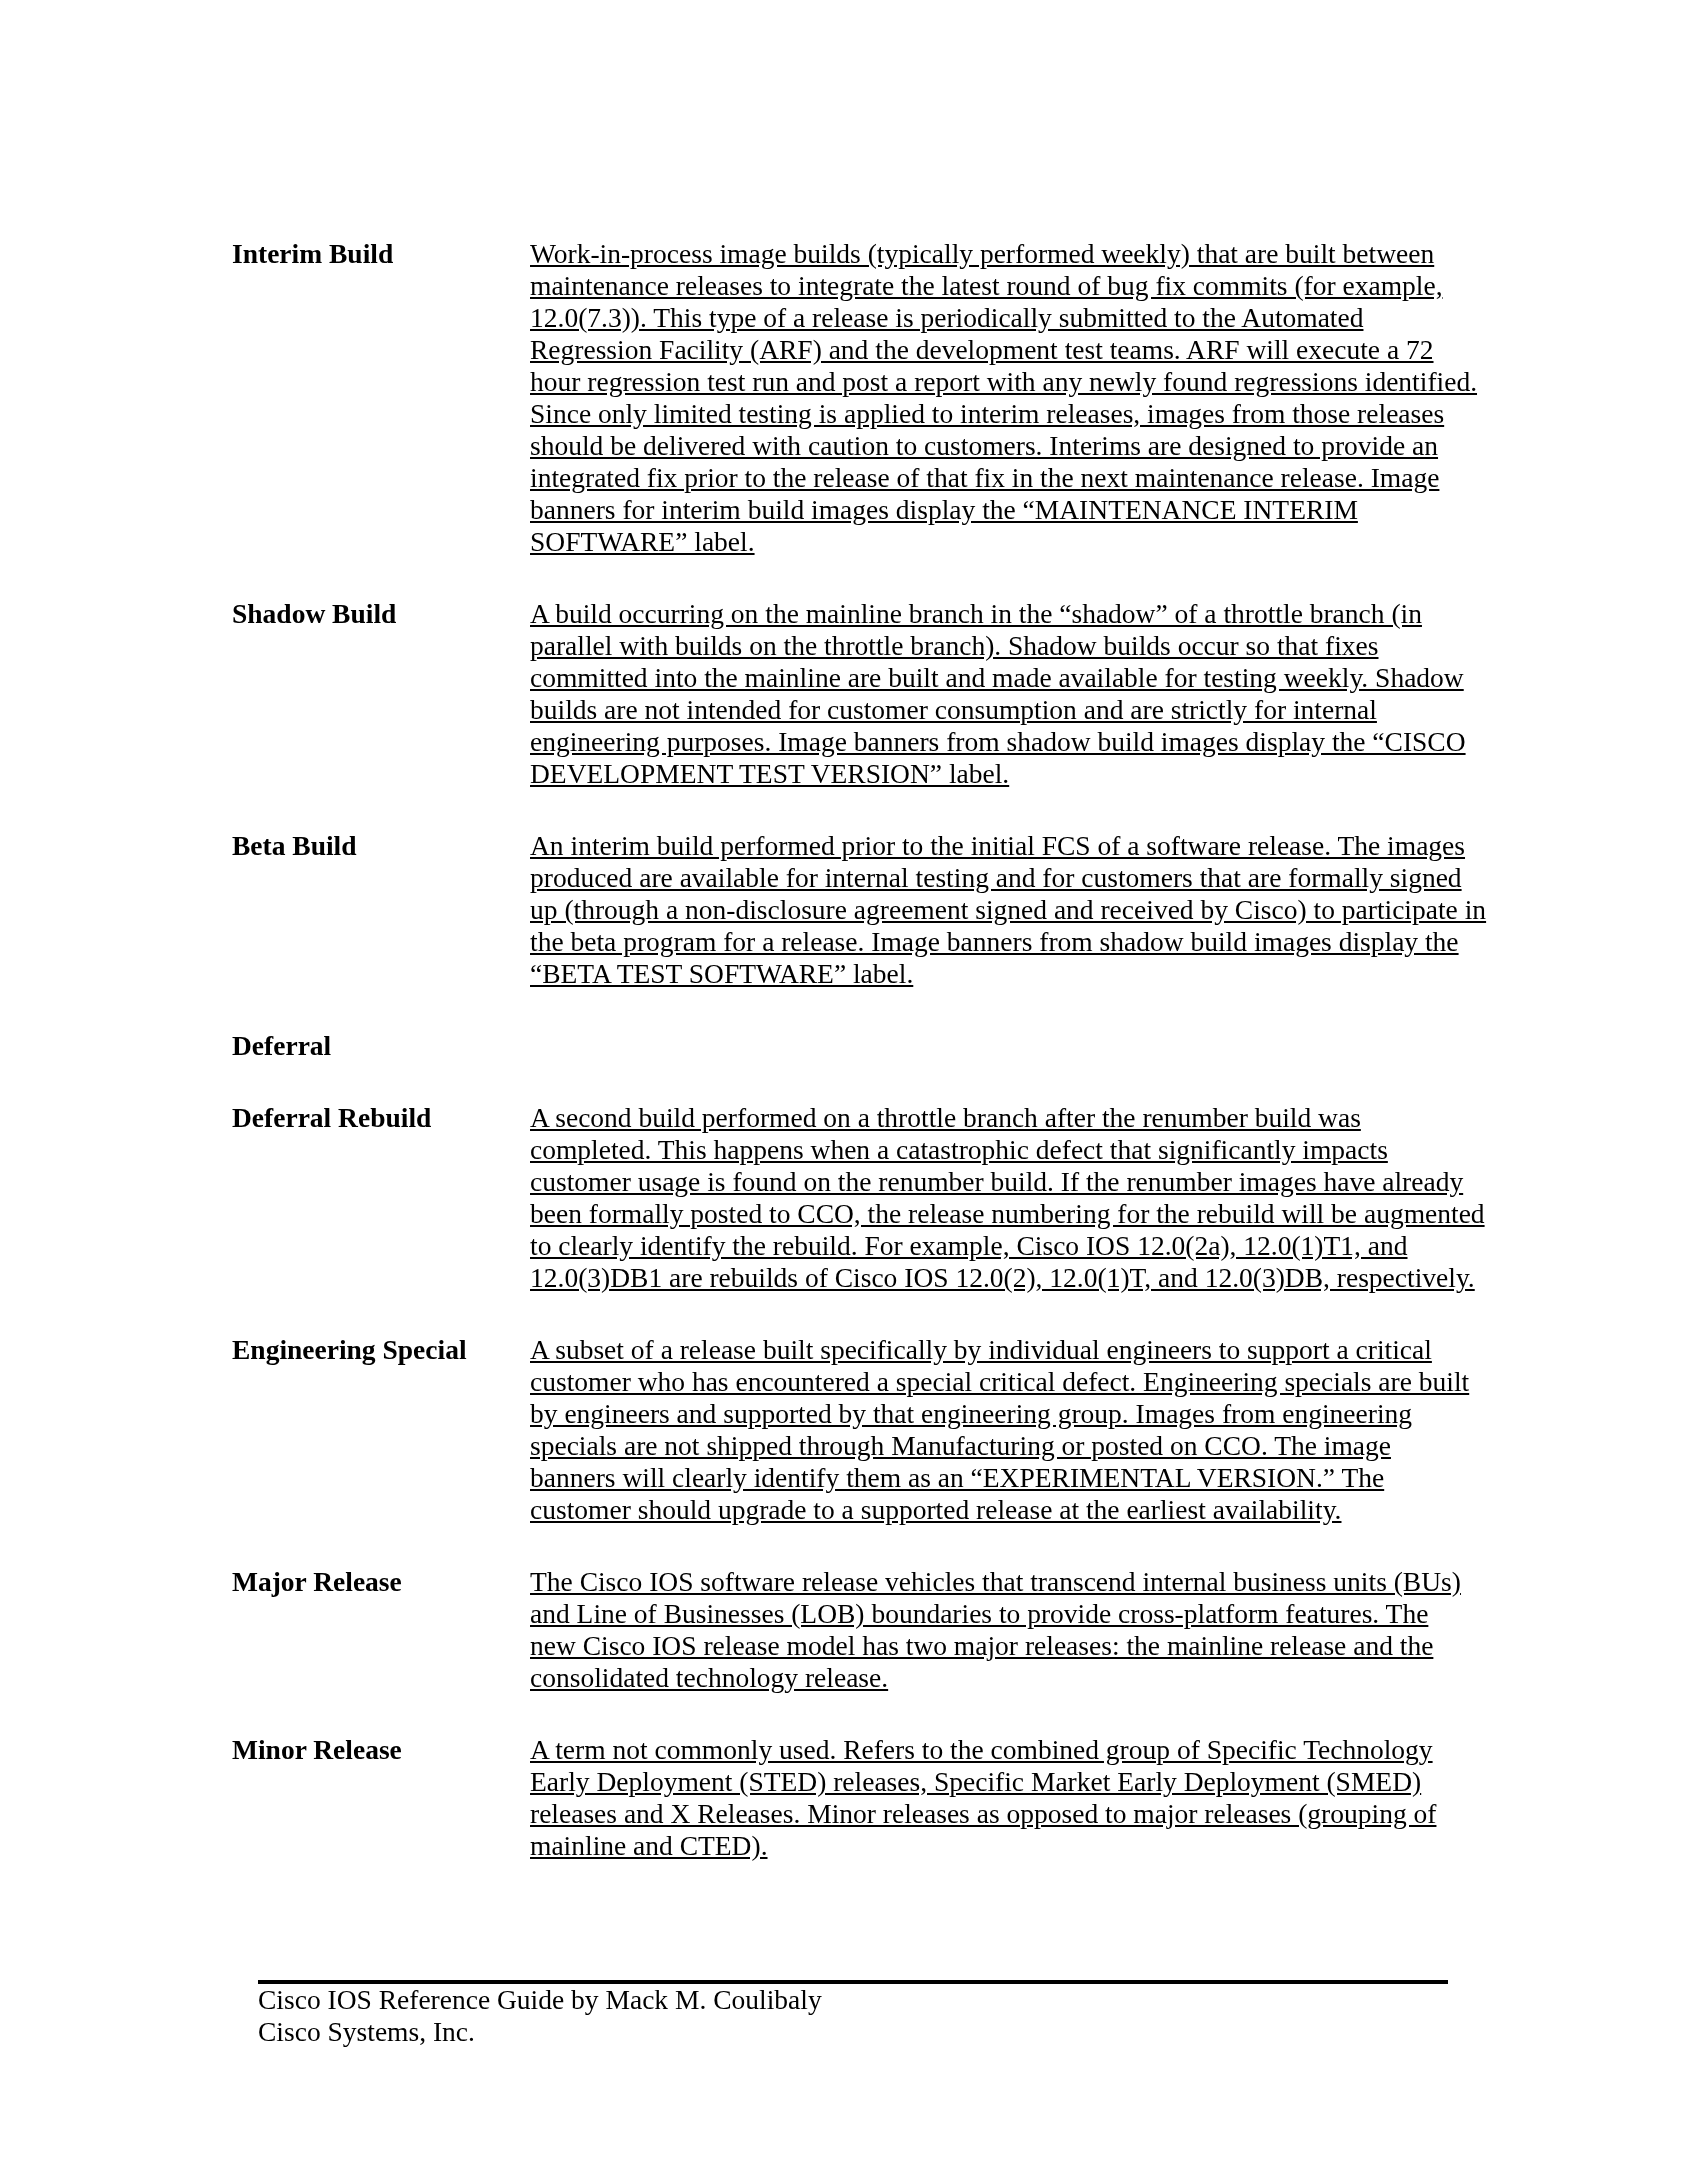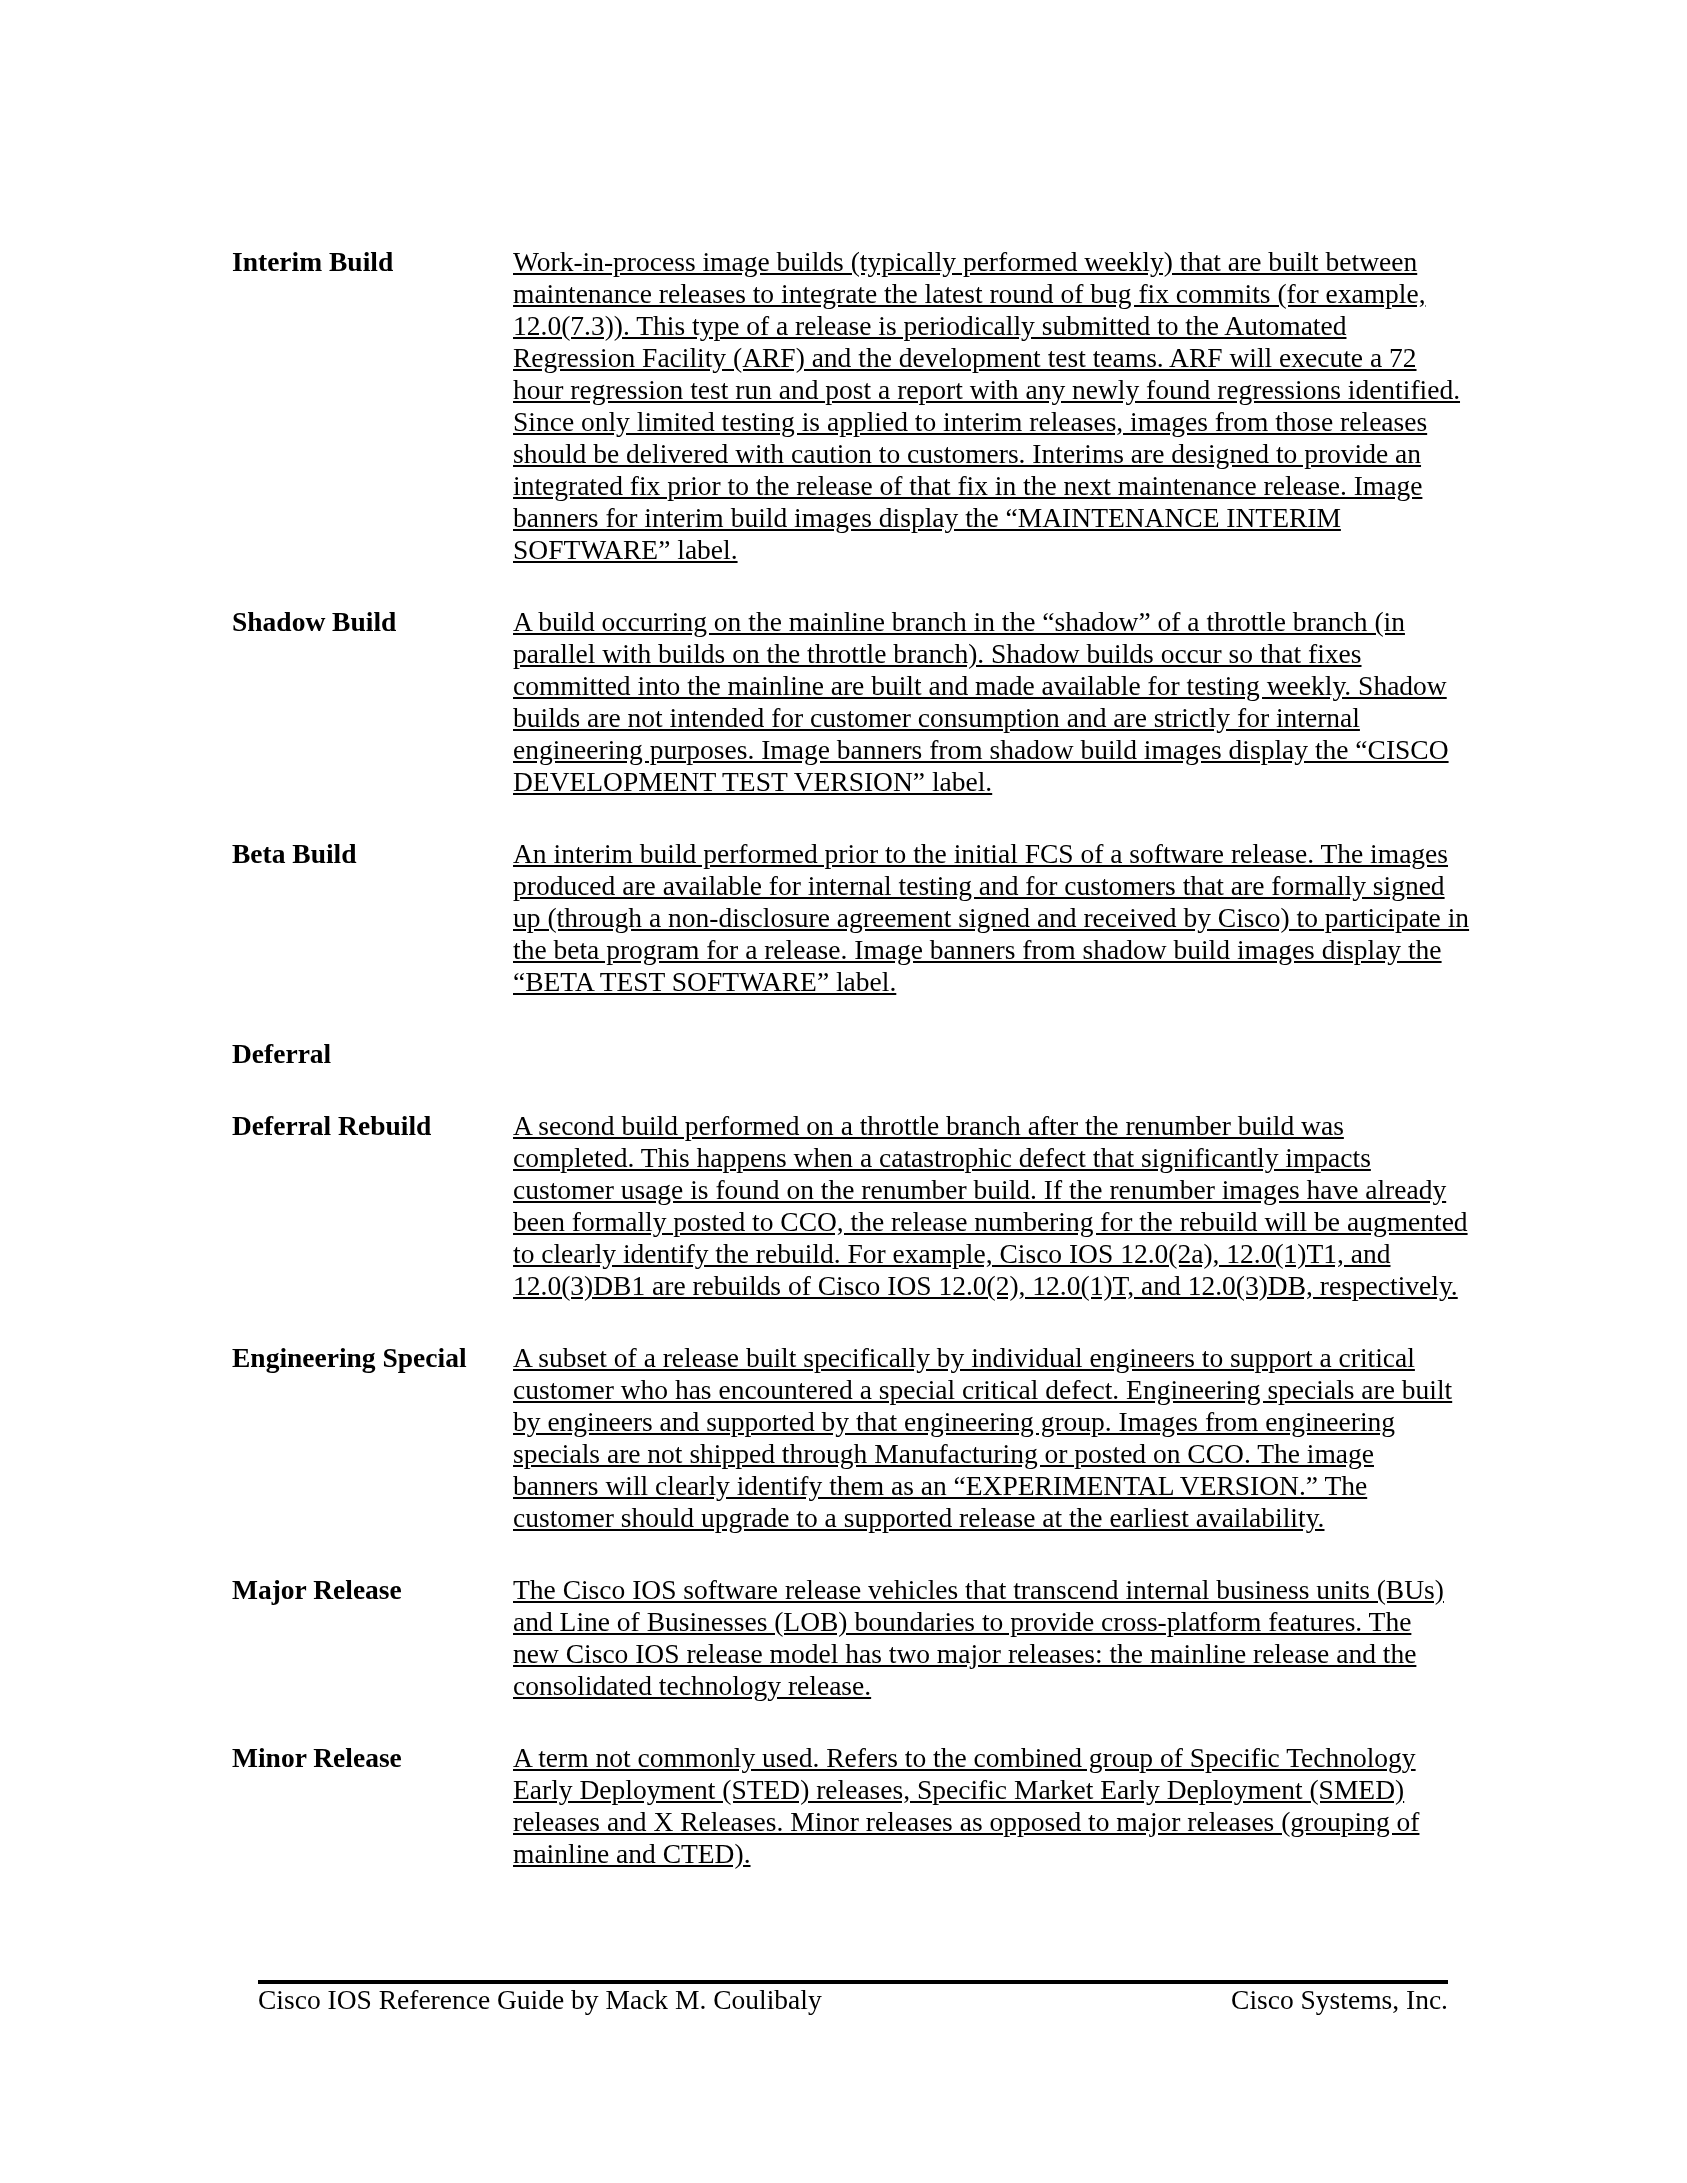--- a/index.html
+++ b/index.html
@@ -20,21 +20,22 @@
   }
   .glossary {
     position: absolute;
     left: 232px;
     top: 234px;
     width: 1277px;
   }
   .entry {
     display: flex;
     align-items: flex-start;
-    margin: 12px 0 40px 0;
+    margin: 4px 0 40px 0;
+    gap: 17px;
   }
   .term {
     flex: 0 0 281px;
     margin: 0;
     font-size: inherit;
     line-height: inherit;
     font-weight: bold;
     white-space: nowrap;
   }
   .definition {
@@ -58,20 +59,21 @@
     margin-left: 17px;
   }
   .rule {
     height: 3.3px;
     background: #000000;
     margin-top: 1.3px;
   }
   .footer-row {
     display: flex;
     justify-content: space-between;
+    flex-direction: column;
   }
 </style>
 </head>
 <body>
 
 <div class="page">
 
   <main class="glossary">
 
     <section class="entry">

